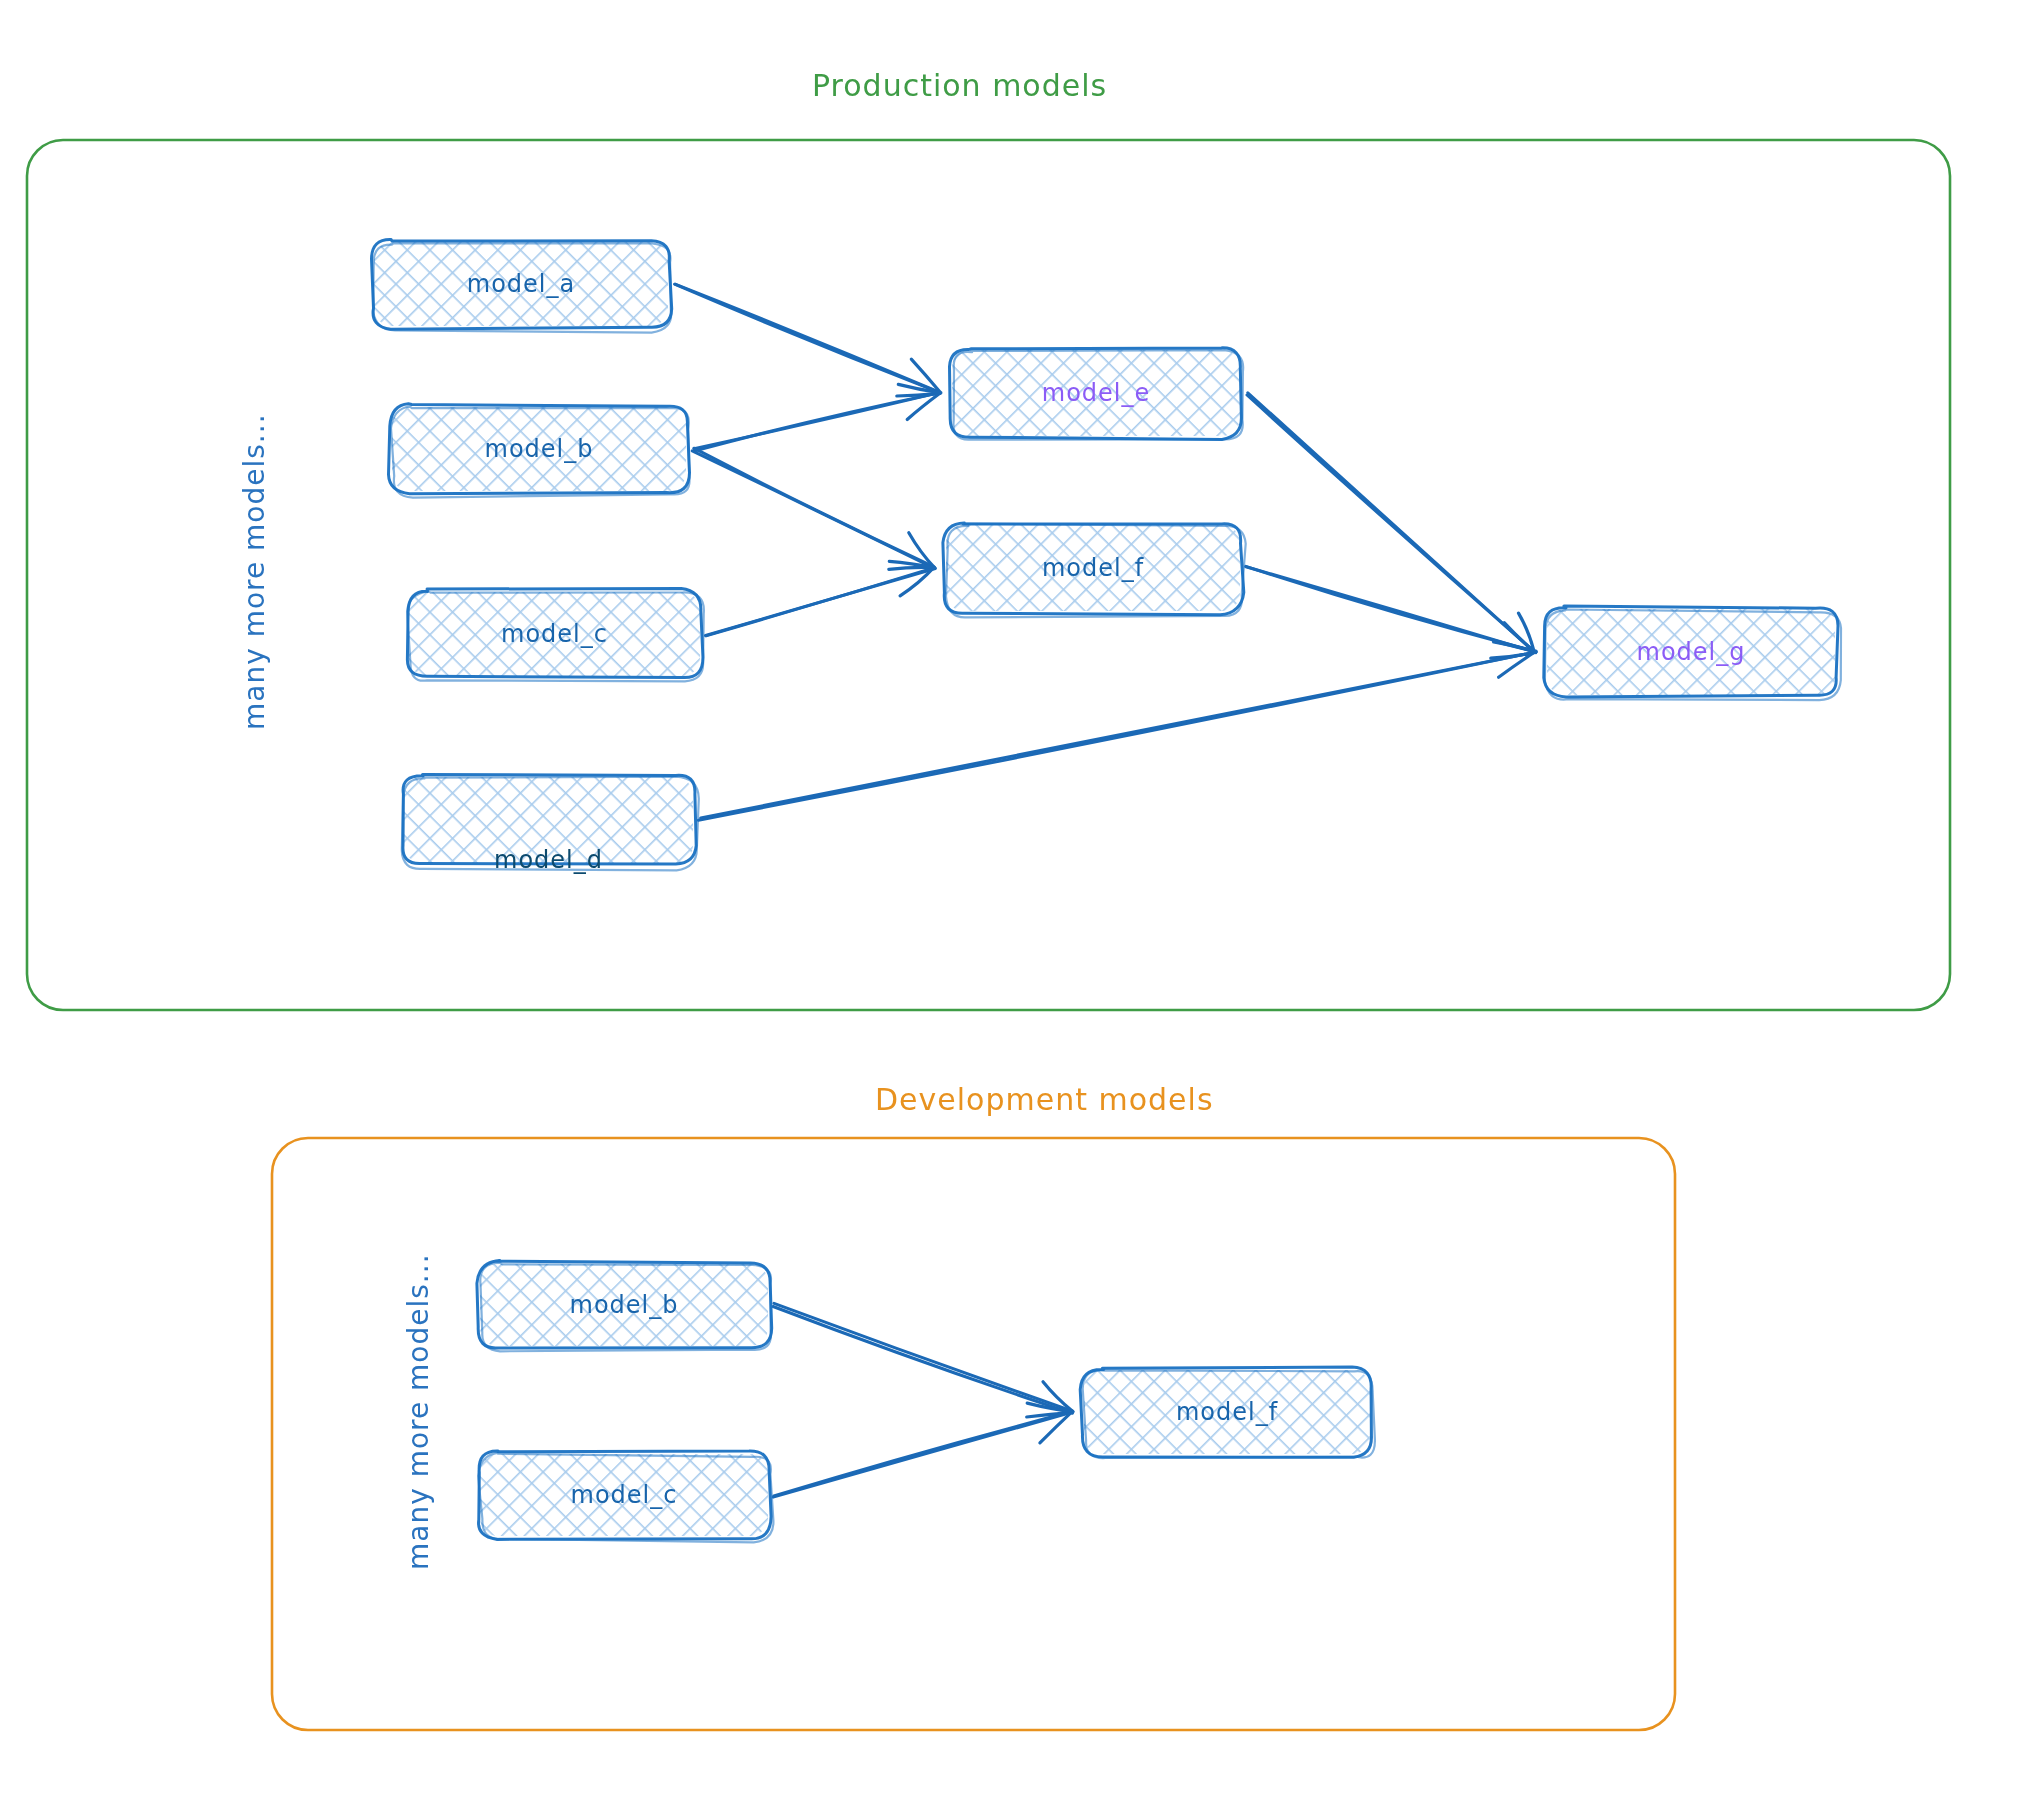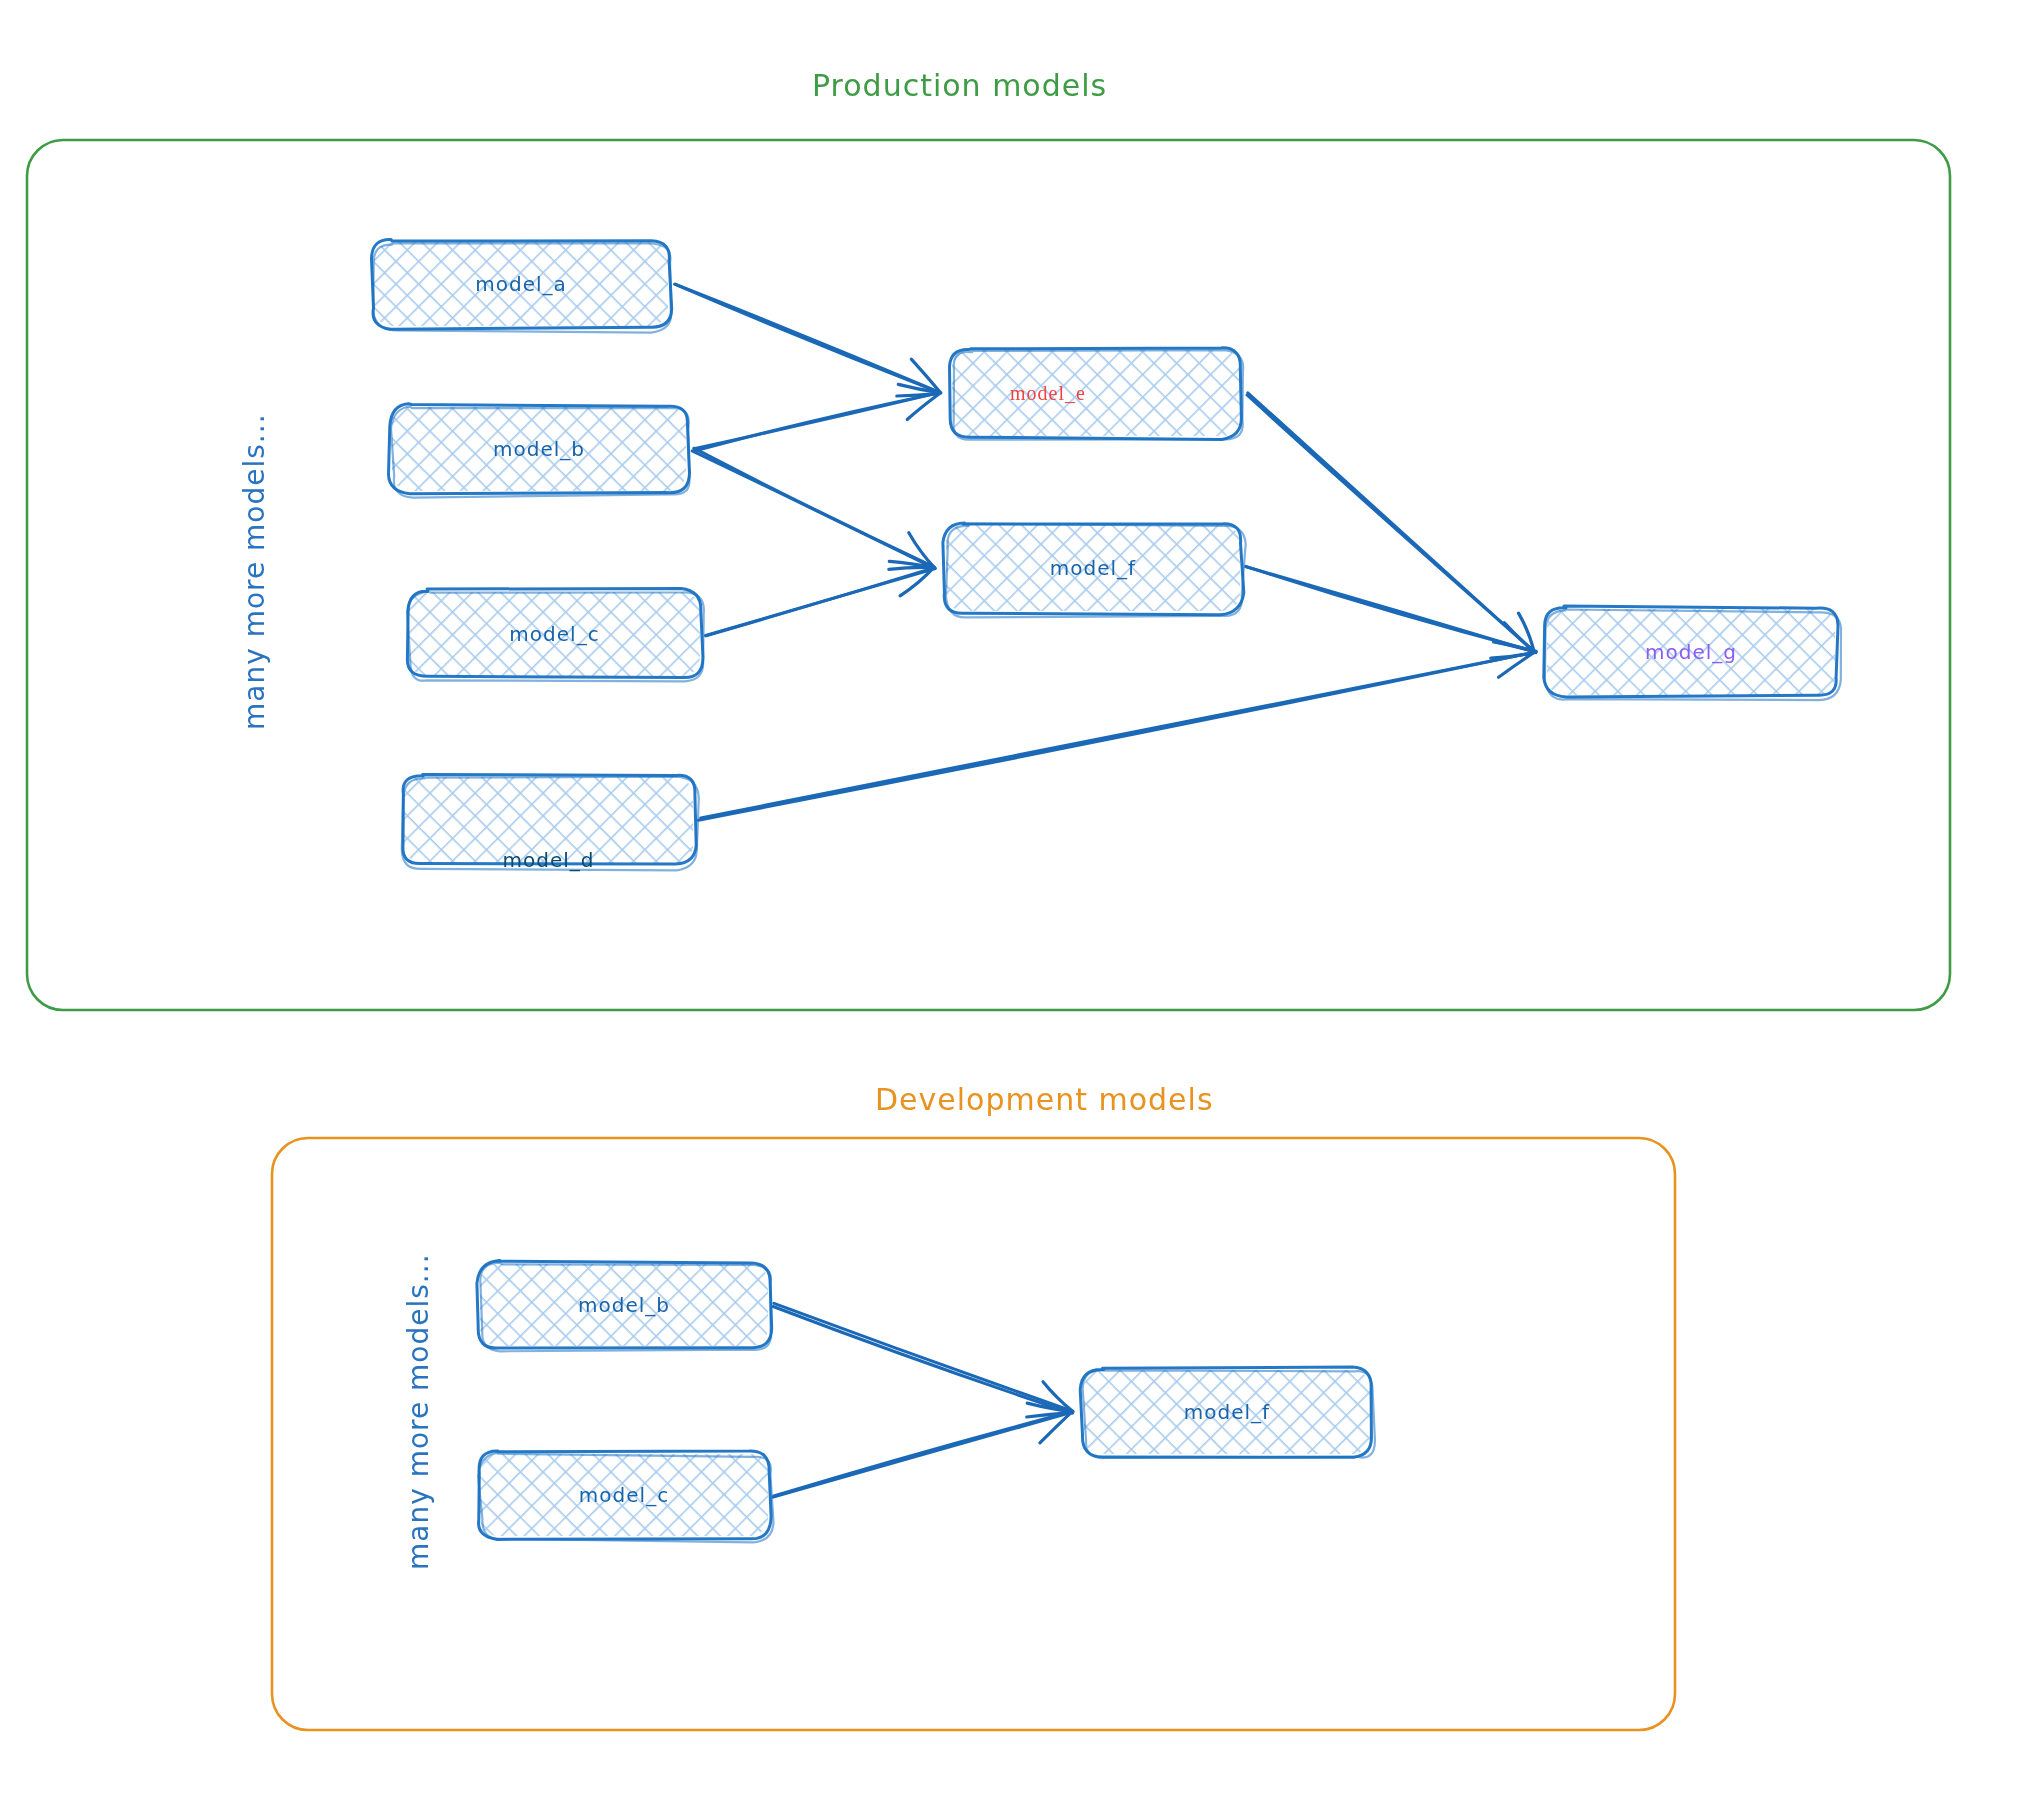--- a/index.html
+++ b/index.html
@@ -1,21 +1,21 @@
 <!DOCTYPE html>
 <html><head>
 <meta charset="utf-8">
 <style>
   html,body{margin:0;padding:0;background:#ffffff;}
   body{width:2024px;height:1818px;position:relative;overflow:hidden;
        font-family:"DejaVu Sans","Liberation Sans",sans-serif;}
   #stage{position:absolute;left:0;top:0;width:2024px;height:1818px;}
   svg.layer{position:absolute;left:0;top:0;width:2024px;height:1818px;overflow:visible;}
   .grp-title{position:absolute;font-size:30px;letter-spacing:1px;white-space:nowrap;}
-  .node-label{position:absolute;font-size:20px;color:#1864ab;white-space:nowrap;
+  .node-label{position:absolute;font-size:24px;color:#1864ab;white-space:nowrap;
               transform:translate(-50%,-50%);letter-spacing:1px;pointer-events:none;}
   .vlabel{position:absolute;font-size:28px;color:#2a73bf;white-space:nowrap;
           transform-origin:0 0;transform:rotate(-90deg);letter-spacing:1px;}
 </style>
 </head>
 <body>
 
 <div id="stage">
 
   <svg class="layer" id="svg-layer">
@@ -143,21 +143,21 @@
       </g>
   </svg>
 
   <div id="labels-layer">
       <div class="grp-title" style="left: 812px; top: 68px; color: rgb(63, 156, 70);">Production models</div>
       <div class="vlabel" style="left: 238px; top: 730px; color: rgb(42, 115, 191);">many more models...</div>
       <div class="node-label" style="left: 521px; top: 284px; color: rgb(24, 100, 171);">model_a</div>
       <div class="node-label" style="left: 539px; top: 449px; color: rgb(24, 100, 171);">model_b</div>
       <div class="node-label" style="left: 554.5px; top: 634px; color: rgb(24, 100, 171);">model_c</div>
       <div class="node-label" style="left: 548.5px; top: 860px; color: #0c4a6e;">model_d</div>
-      <div class="node-label" style="left: 1048px; top: 393px; color: #ef4444; font-family: Liberation Serif, serif;">model_e</div>
+      <div class="node-label" style="left: 1096px; top: 393px; color: #8b5cf6;">model_e</div>
       <div class="node-label" style="left: 1093px; top: 568px; color: rgb(24, 100, 171);">model_f</div>
       <div class="node-label" style="left: 1691px; top: 652px; color: #8b5cf6;">model_g</div>
       <div class="grp-title" style="left: 840px; top: 1082px; color: rgb(232, 146, 31); margin-left: 35px;">Development models</div>
       <div class="vlabel" style="left: 402px; top: 1570px; color: rgb(42, 115, 191);">many more models...</div>
       <div class="node-label" style="left: 624px; top: 1305px; color: rgb(24, 100, 171);">model_b</div>
       <div class="node-label" style="left: 624px; top: 1495px; color: rgb(24, 100, 171);">model_c</div>
       <div class="node-label" style="left: 1227px; top: 1412px; color: rgb(24, 100, 171);">model_f</div>
     </div>
 </div>
 

